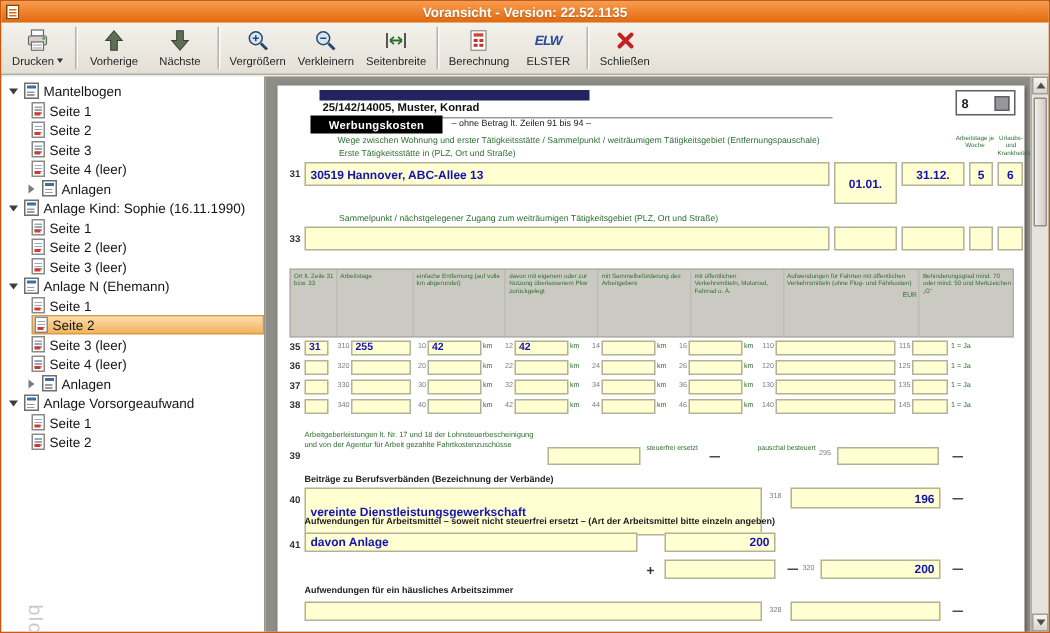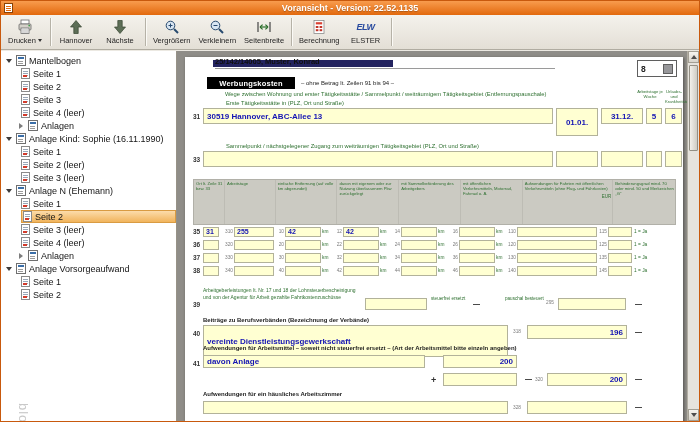--- a/index.html
+++ b/index.html
@@ -54,21 +54,21 @@
   
   .scrollbar { position:absolute; right:0; top:0; bottom:0; width:12px; background:#e6e3dd; border-left:1px solid #b2aea3; }
   .sb-btn { position:absolute; left:0; right:0; height:12px; background:linear-gradient(#f6f4ef,#d8d4cb); border:1px solid #a39f94; display:flex; align-items:center; justify-content:center; }
   .sb-btn.up { top:0; } .sb-btn.down { bottom:0; }
   .sb-ar-up { width:0; height:0; border-left:3px solid transparent; border-right:3px solid transparent; border-bottom:4px solid #4d4d4d; }
   .sb-ar-down { width:0; height:0; border-left:3px solid transparent; border-right:3px solid transparent; border-top:4px solid #4d4d4d; }
   .sb-thumb { position:absolute; left:1px; right:1px; top:14px; height:86px; background:linear-gradient(90deg,#f2f0ea,#cfccc3); border:1px solid #938f84; border-radius:1px; }
 
   
   .navy { position:absolute; left:28px; top:3px; width:180px; height:7px; background:#23235f; }
-  .taxpayer { position:absolute; left:30px; top:0; width:340px; font-size:7.5px; font-weight:bold; color:#101010; border-bottom:1px solid #9a9a9a; padding-bottom:2px; }
+  .taxpayer { position:absolute; left:30px; top:10px; width:340px; font-size:7.5px; font-weight:bold; color:#101010; border-bottom:1px solid #9a9a9a; padding-bottom:2px; }
   .trbox { position:absolute; left:452px; top:3px; width:40px; height:17px; border:1px solid #5f5f5f; background:#fff; display:flex; align-items:center; justify-content:space-between; padding:0 3px; font-size:8.5px; font-weight:bold; color:#222; }
   .trbox .sq { width:10px; height:10px; background:#97979a; border:1px solid #5f5f5f; }
   .wk { position:absolute; left:22px; top:20px; width:88px; height:12px; background:#000; color:#fff; font-weight:bold; font-size:7.5px; display:flex; align-items:center; justify-content:center; letter-spacing:.2px; }
   .wk-sub { position:absolute; left:116px; top:23px; font-size:6px; color:#222; }
   .grn { position:absolute; color:#2e7030; font-size:5.8px; }
   .grn-tiny { position:absolute; color:#2e7030; font-size:4.2px; line-height:1.15; text-align:center; }
   .blackhead { position:absolute; color:#1c1c1c; font-size:6px; font-weight:bold; }
   .rn { position:absolute; font-size:6.5px; font-weight:bold; color:#333; }
   .code { position:absolute; font-size:4.8px; color:#7d7d7d; }
   .f { position:absolute; background:#ffffd2; border:1px solid #b2b29a; font-weight:bold; color:#1414b4; font-size:8px; display:flex; align-items:center; padding:0 3px; }
@@ -120,21 +120,21 @@
           <span class="caret"></span>
         </span>
     </div>
     <div class="tsep"></div>
     <div class="tbtn">
       <span class="tb-ico">
         <svg viewBox="0 0 16 16">
             <path d="M8 1.5 L13.5 8 H10.2 V14.5 H5.8 V8 H2.5 Z" fill="#5d6e57" stroke="#35442f" stroke-width="0.7"></path>
           </svg>
       </span>
-      <span class="tb-label">Hannover</span>
+      <span class="tb-label">Vorherige</span>
     </div>
     <div class="tbtn">
       <span class="tb-ico">
         <svg viewBox="0 0 16 16">
             <path d="M8 14.5 L2.5 8 H5.8 V1.5 H10.2 V8 H13.5 Z" fill="#5d6e57" stroke="#35442f" stroke-width="0.7"></path>
           </svg>
       </span>
       <span class="tb-label">Nächste</span>
     </div>
     <div class="tsep"></div>
@@ -184,20 +184,28 @@
       </span>
       <span class="tb-label">Berechnung</span>
     </div>
     <div class="tbtn">
       <span class="tb-ico">
           <span class="elster-txt">ELW</span>
         </span>
       <span class="tb-label">ELSTER</span>
     </div>
     <div class="tsep"></div>
+    <div class="tbtn">
+      <span class="tb-ico">
+        <svg viewBox="0 0 16 16">
+            <path d="M4 4 L12 12 M12 4 L4 12" stroke="#c32222" stroke-width="2.6" stroke-linecap="round"></path>
+          </svg>
+      </span>
+      <span class="tb-label">Schließen</span>
+    </div>
   </div>
 
   <div class="main">
 
     <div class="sidebar">
       <div class="trow2 lvl0">
         <span class="chev">
             <span class="tri-down"></span>
           </span>
         <span class="ico-form"></span>

